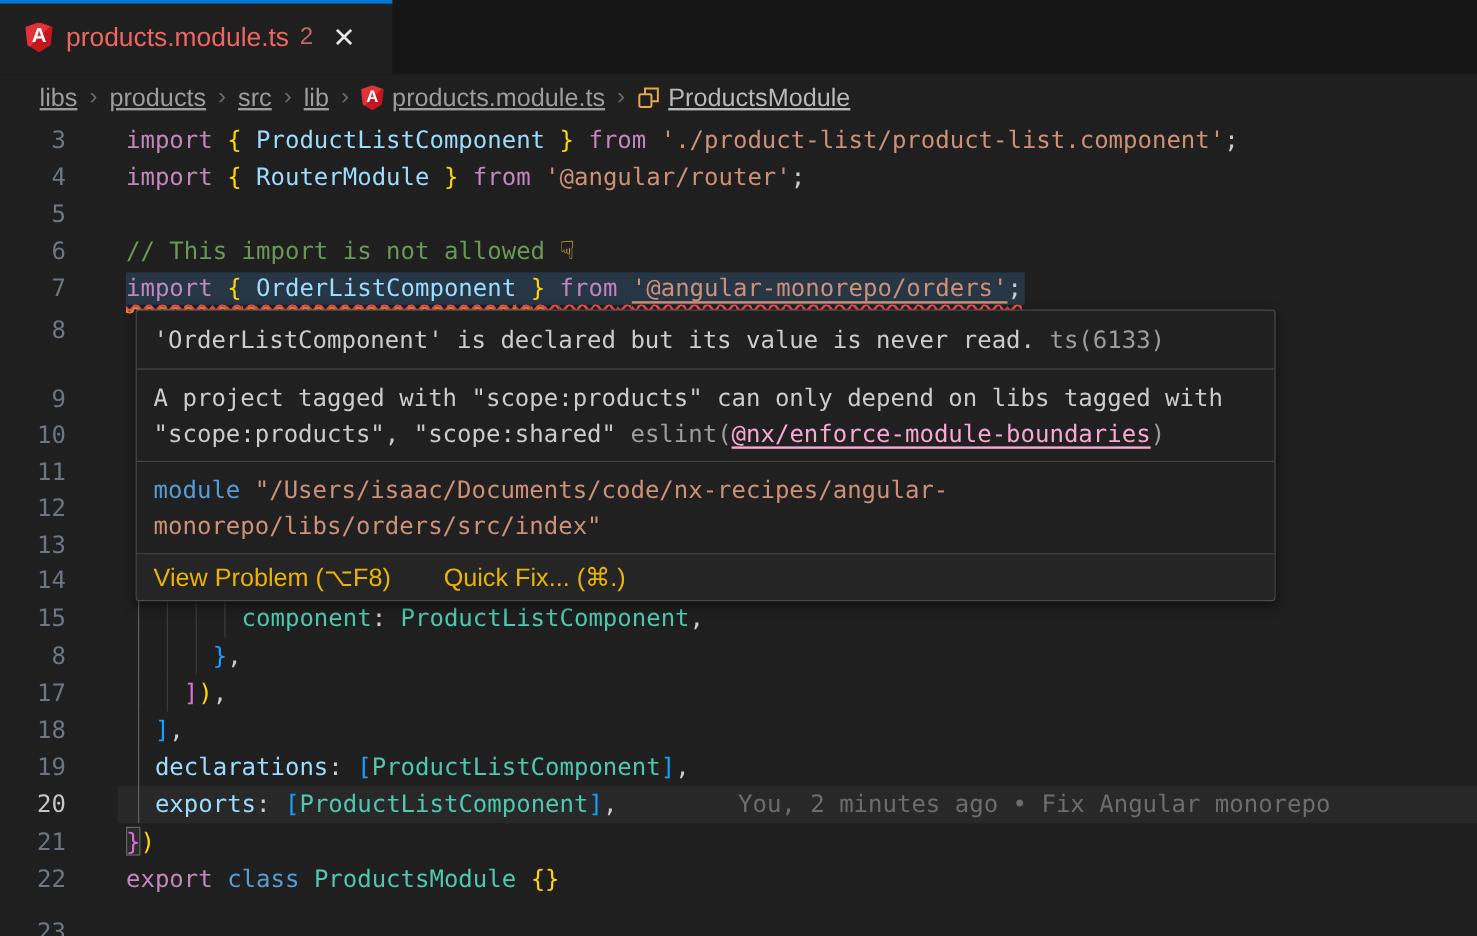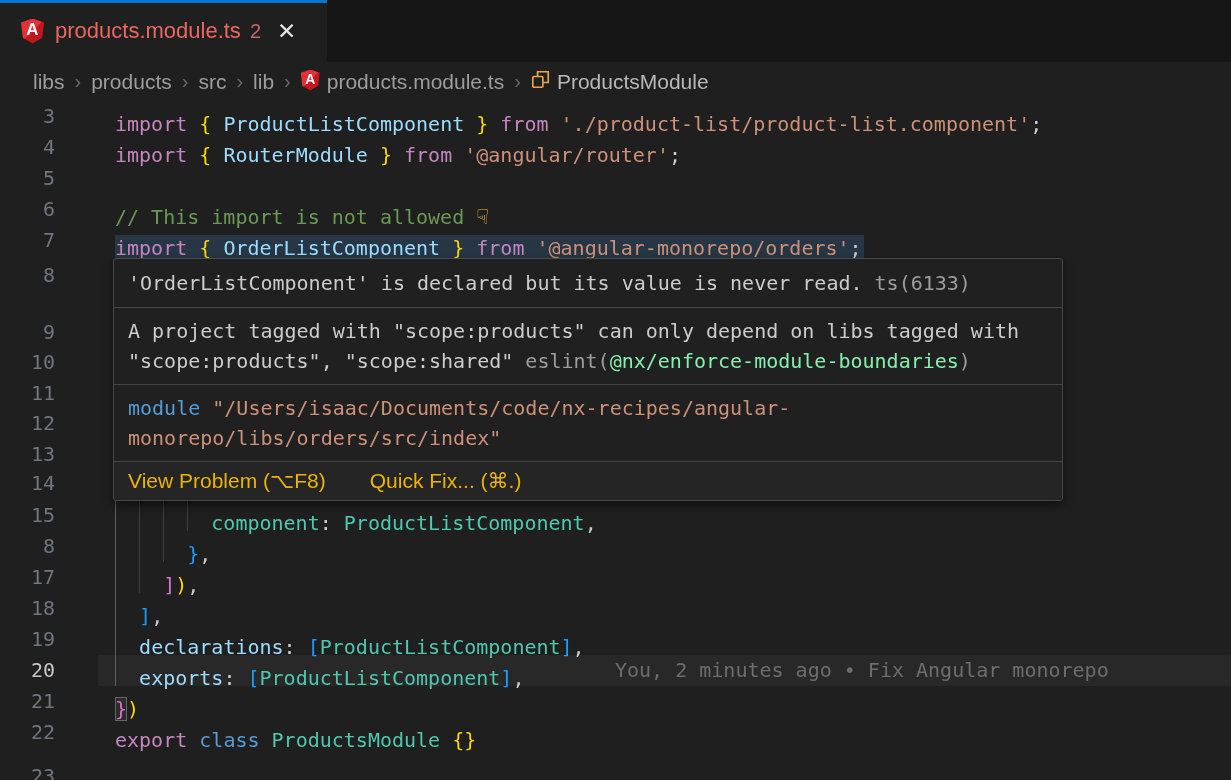--- a/index.html
+++ b/index.html
@@ -21,33 +21,33 @@
            clip-path:polygon(50% 0%,100% 16%,92% 77%,50% 100%,8% 77%,0% 16%);}
   .ng-icon i{position:absolute;left:0;top:1px;width:100%;text-align:center;font-style:normal;
              font-weight:bold;color:#fff;font-size:17px;font-family:"Liberation Sans",sans-serif;}
   .ng-icon.small{width:19px;height:21px;}
   .ng-icon.small i{font-size:14px;top:1px;}
 
   
   .breadcrumbs{position:absolute;left:0;top:62px;width:1231px;height:39px;background:#1f1f1f;
                display:flex;align-items:center;padding-left:33px;box-sizing:border-box;
                font-size:21px;color:#9d9d9d;}
-  .crumb{display:flex;align-items:flex-start;gap:7px;cursor:pointer;white-space:nowrap;}
+  .crumb{display:flex;align-items:center;gap:7px;cursor:pointer;white-space:nowrap;text-decoration:underline;}
   .crumb-sep{color:#6b6b6b;margin:0 10px;font-size:20px;}
   .crumb.last{color:#b9b9b9;}
   .class-icon{display:inline-block;width:19px;height:19px;}
 
   
   .editor{position:absolute;left:0;top:101px;width:1231px;height:679px;
           font-family:"DejaVu Sans Mono","Liberation Mono",monospace;font-size:20px;}
   .row{position:absolute;left:0;width:1231px;height:31px;line-height:31px;white-space:pre;}
   .row .num{position:absolute;left:0;top:0;width:55px;text-align:right;color:#6e7681;font-size:20px;}
   .row.current .num{color:#c6c6c6;}
   .row.current .cl{position:absolute;left:98px;right:0;top:0;height:31px;background:rgba(255,255,255,.045);}
-  .code{position:absolute;left:115px;top:0;margin-top:8px;}
+  .code{position:absolute;left:105px;top:0;}
   .gnum{position:absolute;left:0;width:55px;height:31px;line-height:31px;text-align:right;
         color:#6e7681;font-size:20px;}
   .guide{position:absolute;top:0;width:1px;height:31px;background:#3c3c3c;}
   .guide.strong{background:#5f5f5f;}
 
   
   .tk-kw{color:#c586c0;} .tk-ctl{color:#569cd6;} .tk-typ{color:#4ec9b0;}
   .tk-vr{color:#9cdcfe;} .tk-st{color:#ce9178;} .tk-cm{color:#6a9955;}
   .tk-pn{color:#cccccc;} .tk-ws{color:#cccccc;}
   .tk-b1{color:#ffd700;} .tk-b2{color:#da70d6;} .tk-b3{color:#179fff;}
@@ -65,21 +65,21 @@
 
   
   .hover{position:absolute;left:113px;top:157px;width:950px;box-sizing:border-box;
          background:#202021;border:1px solid #4a4a4a;border-radius:3px;
          box-shadow:0 4px 10px rgba(0,0,0,.55);z-index:5;}
   .hover-section{padding:8px 14px;border-bottom:1px solid #454545;
                  font-family:"DejaVu Sans Mono","Liberation Mono",monospace;
                  font-size:20px;line-height:30px;color:#cccccc;white-space:pre-wrap;}
   .hover-section.first{padding:9px 14px;}
   .hp-dim{color:#9d9d9d;} .hp-kw{color:#569cd6;} .hp-str{color:#ce9178;}
-  .hp-link{color:#86efac;text-underline-offset:4px;cursor:pointer;}
+  .hp-link{color:#f9a8d4;text-decoration:underline;text-underline-offset:4px;cursor:pointer;}
   .hover-actions{display:flex;align-items:center;gap:44px;height:38px;padding-left:14px;
                  background:#252526;border-radius:0 0 3px 3px;}
   .hover-action{color:#eab308;font-size:21px;font-family:Liberation Sans, sans-serif;cursor:pointer;text-align:center;}
 </style>
 </head>
 <body>
 
 <div class="screen">
 
   <div class="tabbar">

